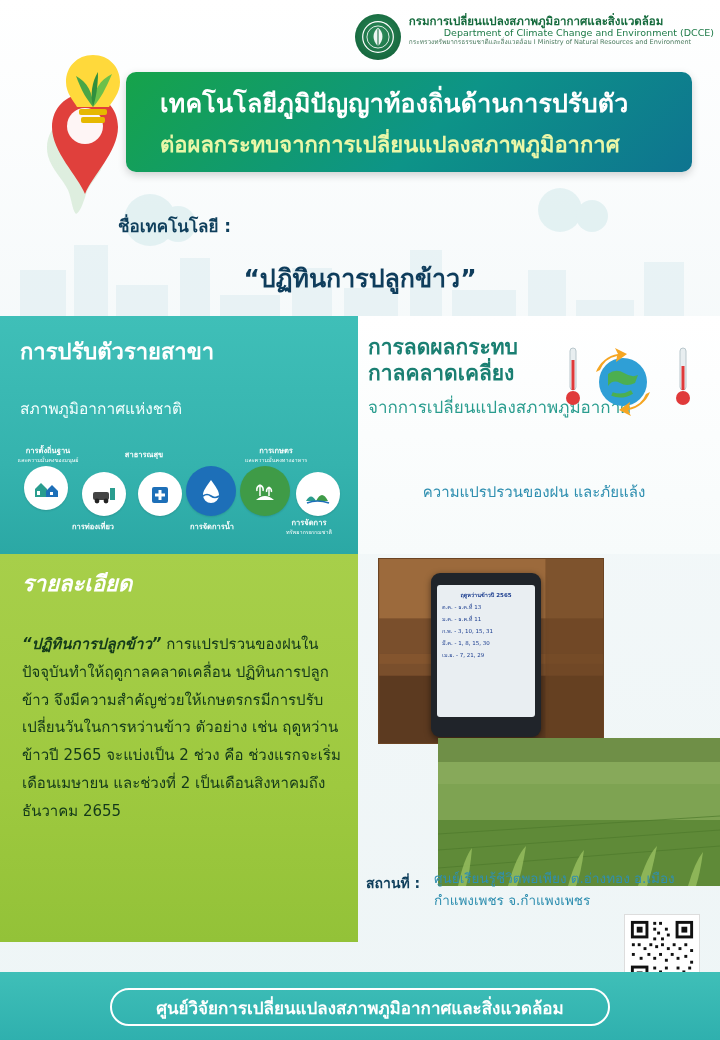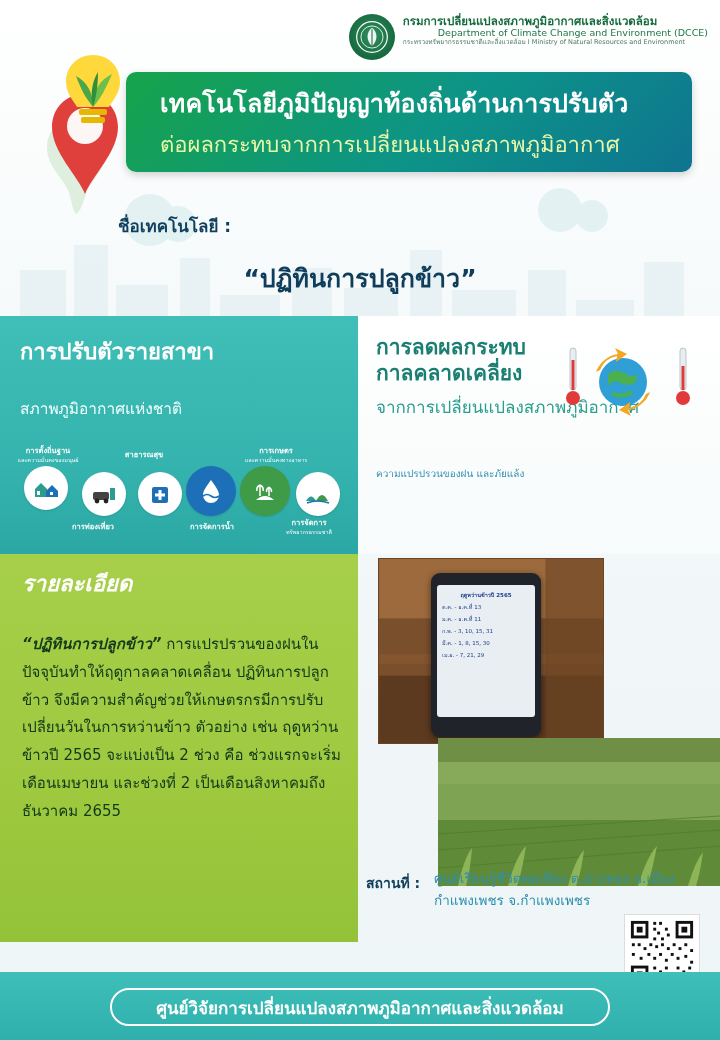--- a/index.html
+++ b/index.html
@@ -17,21 +17,21 @@
   }
 
   
   .skyline {
     position: absolute; left: 0; right: 0; top: 150px; height: 200px;
     opacity: .35;
   }
 
   
   .org {
-    position: absolute; top: 14px; right: 12px;
+    position: absolute; top: 14px; right: 6px;
     display: flex; align-items: flex-start; gap: 8px;
   }
   .org-seal {
     width: 46px; height: 46px; border-radius: 50%;
     background: radial-gradient(circle at 50% 45%, #2e8f5c 0%, #17693f 70%, #0f5231 100%);
     display: flex; align-items: center; justify-content: center;
     flex: 0 0 46px;
   }
   .org-seal svg { width: 34px; height: 34px; }
   .org-txt { line-height: 1.15; padding-top: 1px; }
@@ -42,21 +42,21 @@
   
   .banner {
     position: absolute; left: 126px; top: 72px; width: 566px; height: 100px;
     background: linear-gradient(135deg, #16a34a 0%, #0d9488 55%, #0e7490 100%);
     border-radius: 10px 10px 10px 10px;
     box-shadow: 0 3px 8px rgba(0,0,0,.18);
     display: flex; flex-direction: column; justify-content: center;
     padding-left: 34px;
   }
   .banner .t1 { color: #fff; font-size: 25px; font-weight: bold; letter-spacing: .2px; }
-  .banner .t2 { color: #eaf7a8; font-size: 22px; font-weight: normal; margin-top: 4px; }
+  .banner .t2 { color: #eaf7a8; font-size: 22px; font-weight: bold; margin-top: 4px; }
 
   
   .mark { position: absolute; left: 22px; top: 46px; width: 120px; height: 160px; }
   .mapshape {
     position: absolute; left: 12px; top: 44px; width: 92px; height: 126px;
     opacity: .85;
   }
   .pin {
     position: absolute; left: 26px; top: 46px; width: 74px; height: 104px;
   }
@@ -79,25 +79,25 @@
     position: absolute; left: 0; top: 316px; width: 358px; height: 246px;
     background: linear-gradient(180deg, #3fbfb8 0%, #35b3ae 60%, #2aa7a4 100%);
     padding: 18px 18px 0 20px;
   }
   .panel-left h2 { color: #fff; font-size: 22px; font-weight: bold; }
   .panel-left p { color: #f2fffe; font-size: 15.5px; line-height: 1.5; margin-top: 6px; }
 
   .panel-right {
     position: absolute; left: 358px; top: 316px; width: 362px; height: 238px;
     background: linear-gradient(180deg, #ffffff 0%, #f7fbfb 100%);
-    padding: 18px 20px 0 18px;
+    padding: 18px 20px 0 10px;
   }
   .panel-right h2 { color: #1a7f72; font-size: 21px; font-weight: bold; line-height: 1.25; }
   .panel-right .sub { color: #2a9d8f; font-size: 17px; margin-top: 6px; }
-  .panel-right .note { color: #2f8fb0; font-size: 10px; margin-top: 46px; text-align: left; }
+  .panel-right .note { color: #2f8fb0; font-size: 15px; margin-top: 60px; text-align: center; }
 
   .globe { position: absolute; right: 58px; top: 26px; width: 78px; height: 78px; }
   .thermo-l { position: absolute; right: 140px; top: 30px; width: 14px; height: 62px; }
   .thermo-r { position: absolute; right: 30px; top: 30px; width: 14px; height: 62px; }
 
   
   .sectors { position: absolute; left: 8px; bottom: 8px; width: 344px; height: 110px; }
   .sec-lab { position: absolute; font-size: 7.5px; color: #ffffff; text-align: center; font-weight: bold; }
   .sec-sub { font-size: 5.5px; font-weight: normal; display: block; }
   .circ {

